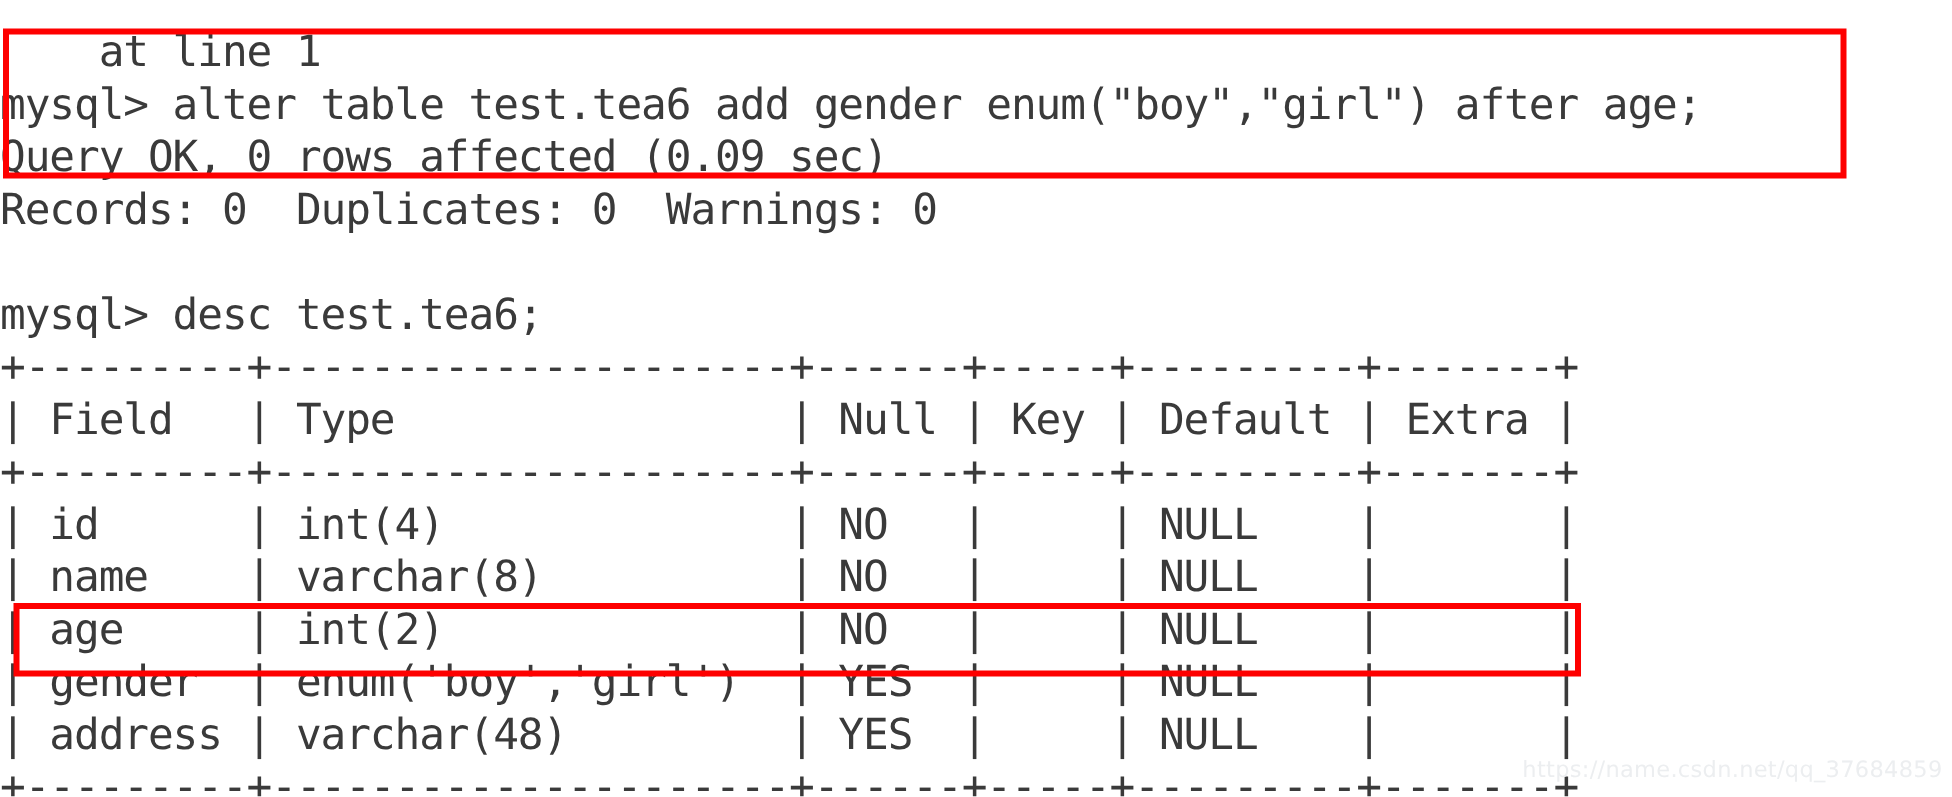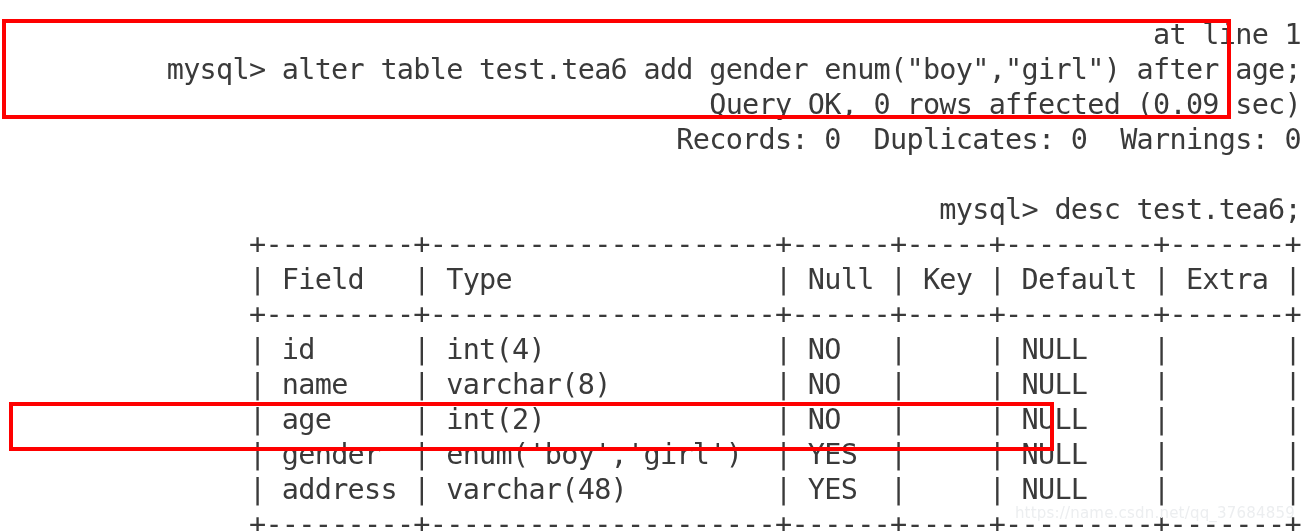--- a/index.html
+++ b/index.html
@@ -29,21 +29,20 @@
     line-height: 35px;
     letter-spacing: -0.72px;
     color: #3a3a3a;
     white-space: pre;
     -webkit-font-smoothing: none;
   }
   .tline {
     height: 35px;
     white-space: pre;
     display: block;
-    text-align: right;
   }
   
   .redbox {
     position: absolute;
     border: 4px solid #fe0000;
     box-sizing: border-box;
     background: transparent;
     pointer-events: none;
   }
   #redbox-alter {

